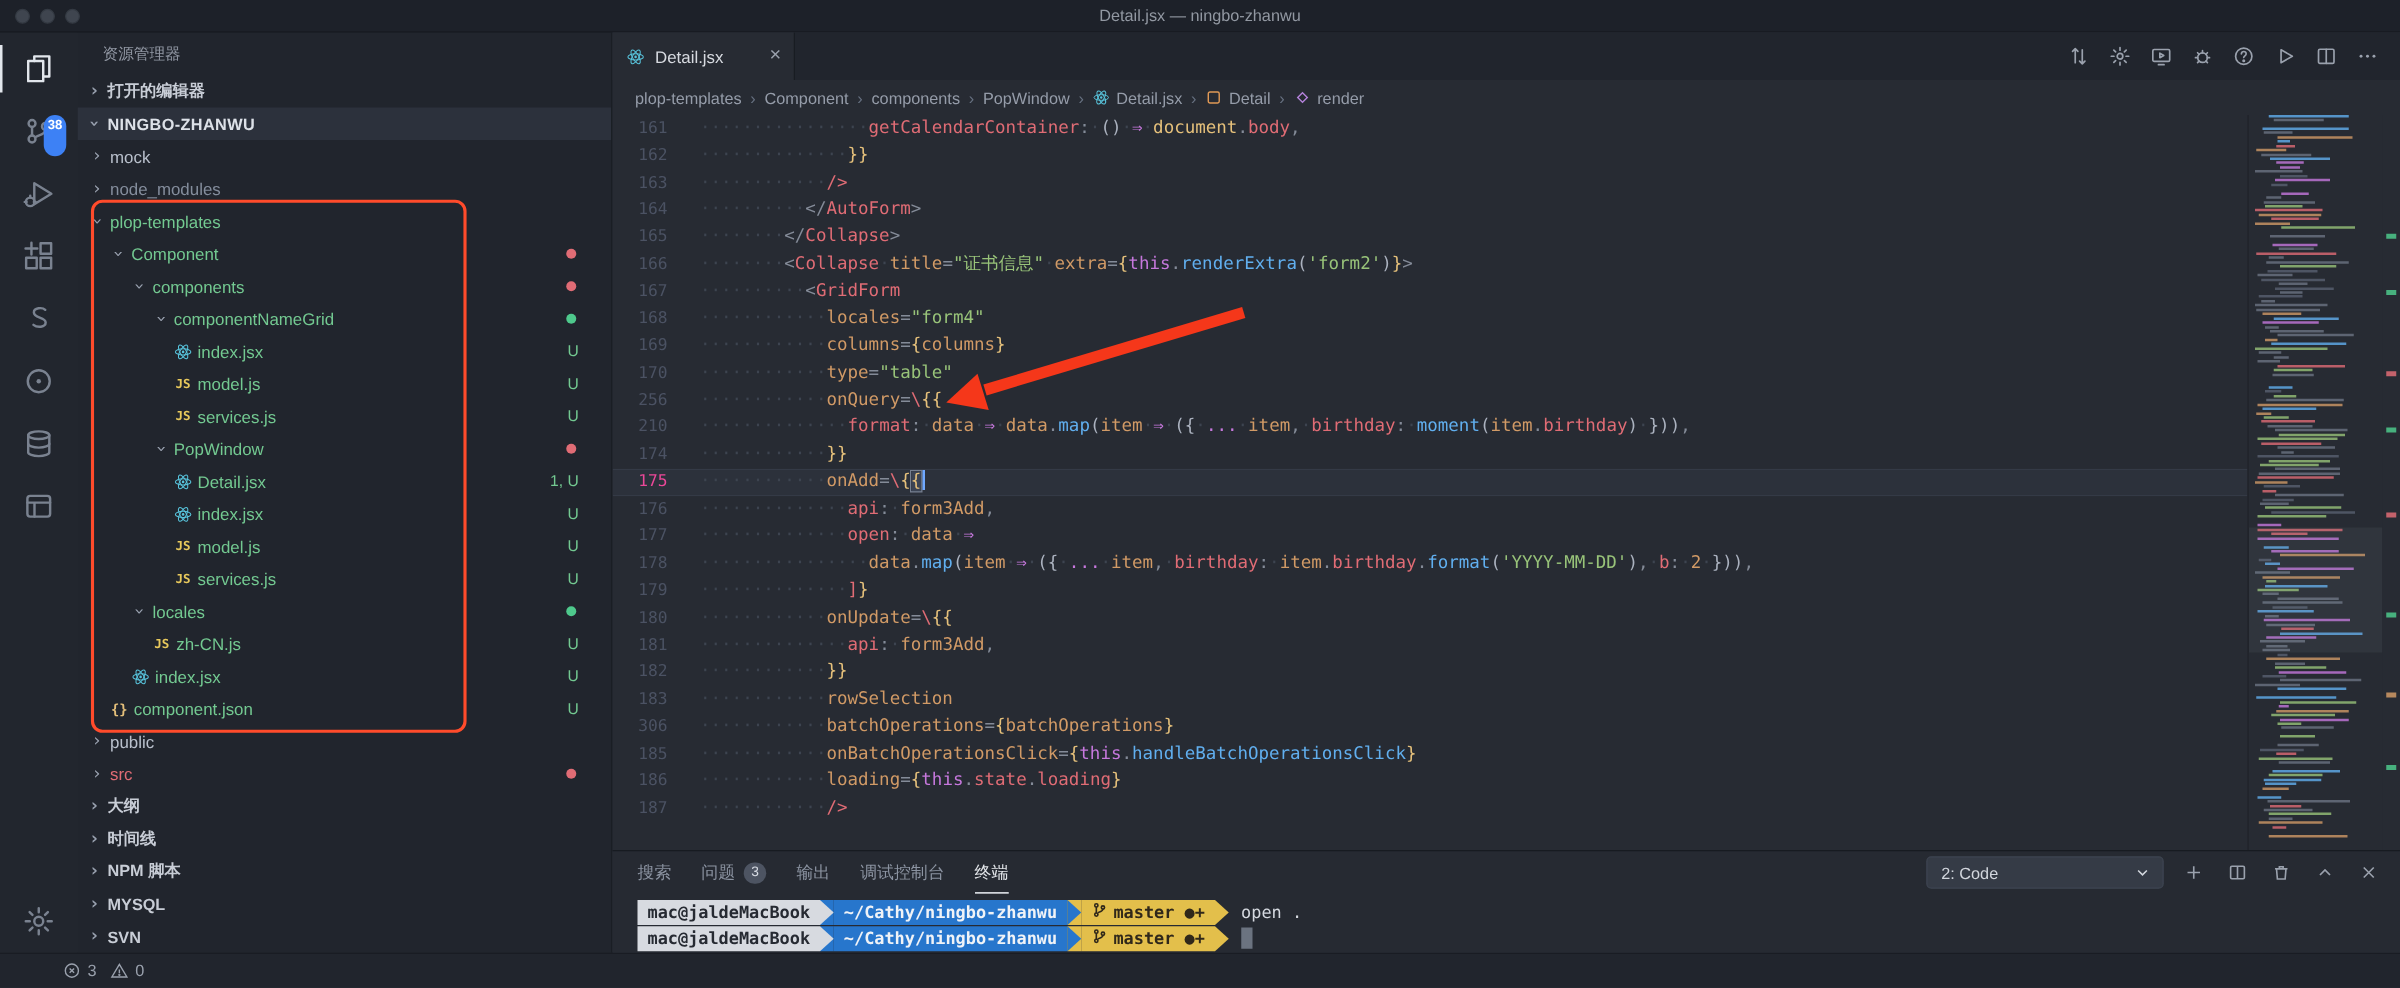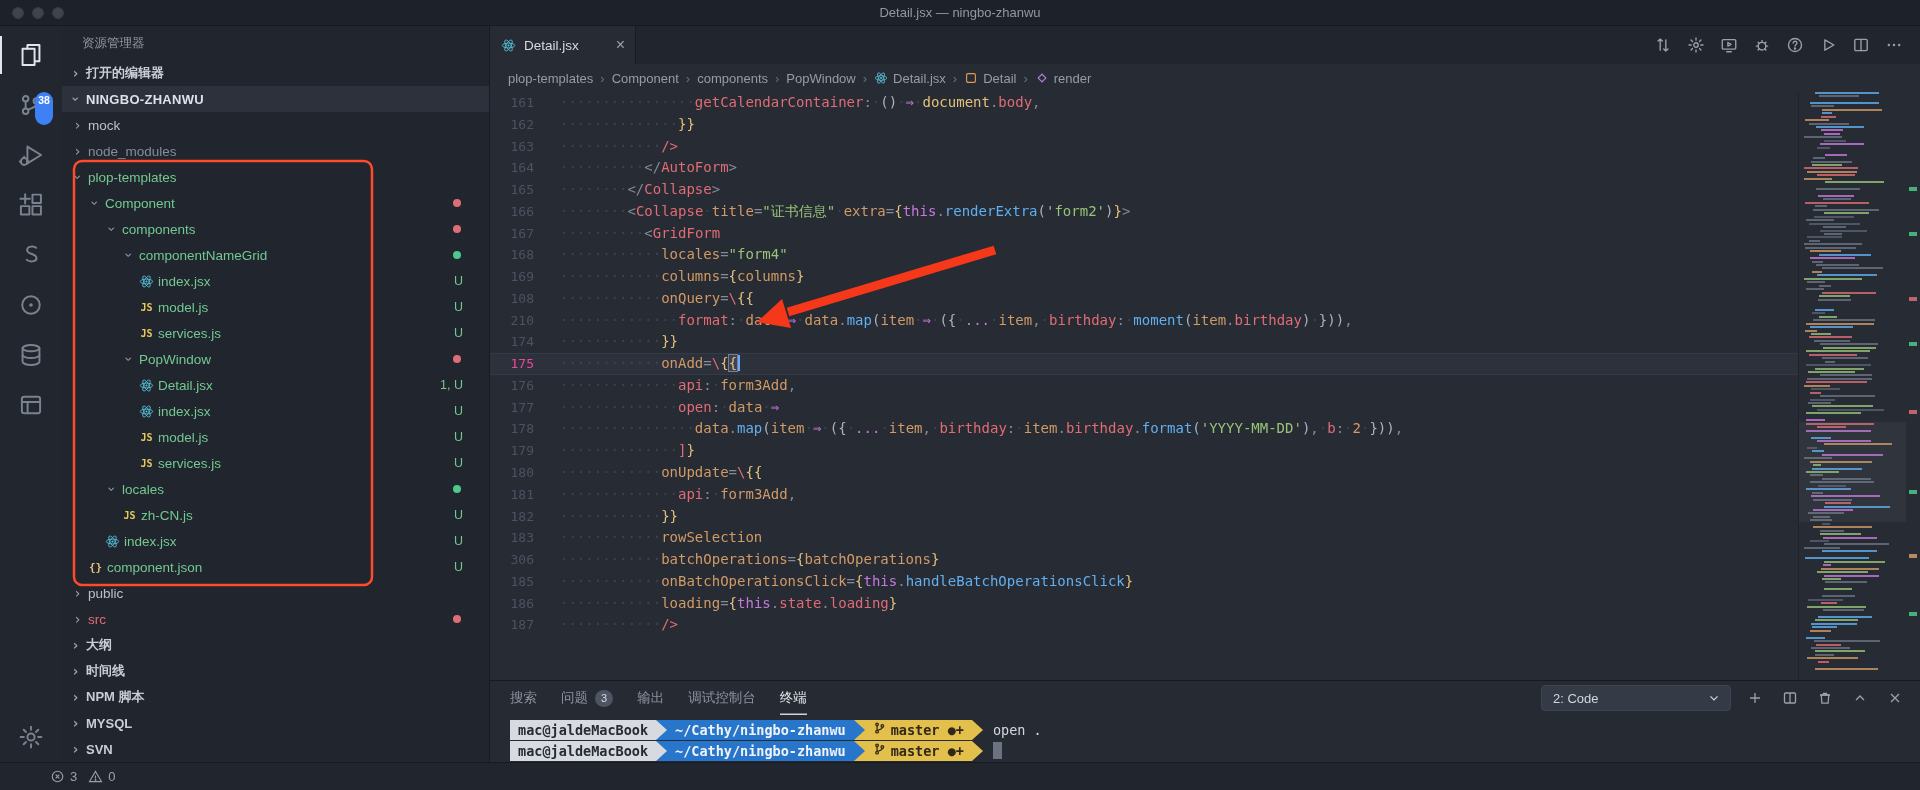--- a/index.html
+++ b/index.html
@@ -477,21 +477,25 @@
           </div>
           <div class="code-line">
             <span class="ln">168</span>
             <span class="ctext"><span class="ws">············</span><span class="tk-org">locales</span><span class="tk-gry">=</span><span class="tk-grn">"form4"</span></span>
           </div>
           <div class="code-line">
             <span class="ln">169</span>
             <span class="ctext"><span class="ws">············</span><span class="tk-org">columns</span><span class="tk-gry">=</span><span class="tk-gld">{</span><span class="tk-org">columns</span><span class="tk-gld">}</span></span>
           </div>
           <div class="code-line">
-            <span class="ln">108</span>
+            <span class="ln">170</span>
+            <span class="ctext"><span class="ws">············</span><span class="tk-org">type</span><span class="tk-gry">=</span><span class="tk-grn">"table"</span></span>
+          </div>
+          <div class="code-line">
+            <span class="ln">256</span>
             <span class="ctext"><span class="ws">············</span><span class="tk-org">onQuery</span><span class="tk-gry">=</span><span class="tk-red">\</span><span class="tk-gld">{{</span></span>
           </div>
           <div class="code-line">
             <span class="ln">210</span>
             <span class="ctext"><span class="ws">··············</span><span class="tk-red">format</span><span class="tk-gry">:</span><span class="ws">·</span><span class="tk-org">data</span><span class="ws">·</span><span class="tk-pur">⇒</span><span class="ws">·</span><span class="tk-org">data</span><span class="tk-gry">.</span><span class="tk-blu">map</span><span class="tk-pln">(</span><span class="tk-org">item</span><span class="ws">·</span><span class="tk-pur">⇒</span><span class="ws">·</span><span class="tk-pln">({</span><span class="ws">·</span><span class="tk-pur">...</span><span class="ws">·</span><span class="tk-org">item</span><span class="tk-gry">,</span><span class="ws">·</span><span class="tk-red">birthday</span><span class="tk-gry">:</span><span class="ws">·</span><span class="tk-blu">moment</span><span class="tk-pln">(</span><span class="tk-org">item</span><span class="tk-gry">.</span><span class="tk-red">birthday</span><span class="tk-pln">)</span><span class="ws">·</span><span class="tk-pln">}))</span><span class="tk-gry">,</span></span>
           </div>
           <div class="code-line">
             <span class="ln">174</span>
             <span class="ctext"><span class="ws">············</span><span class="tk-gld">}}</span></span>
           </div>

